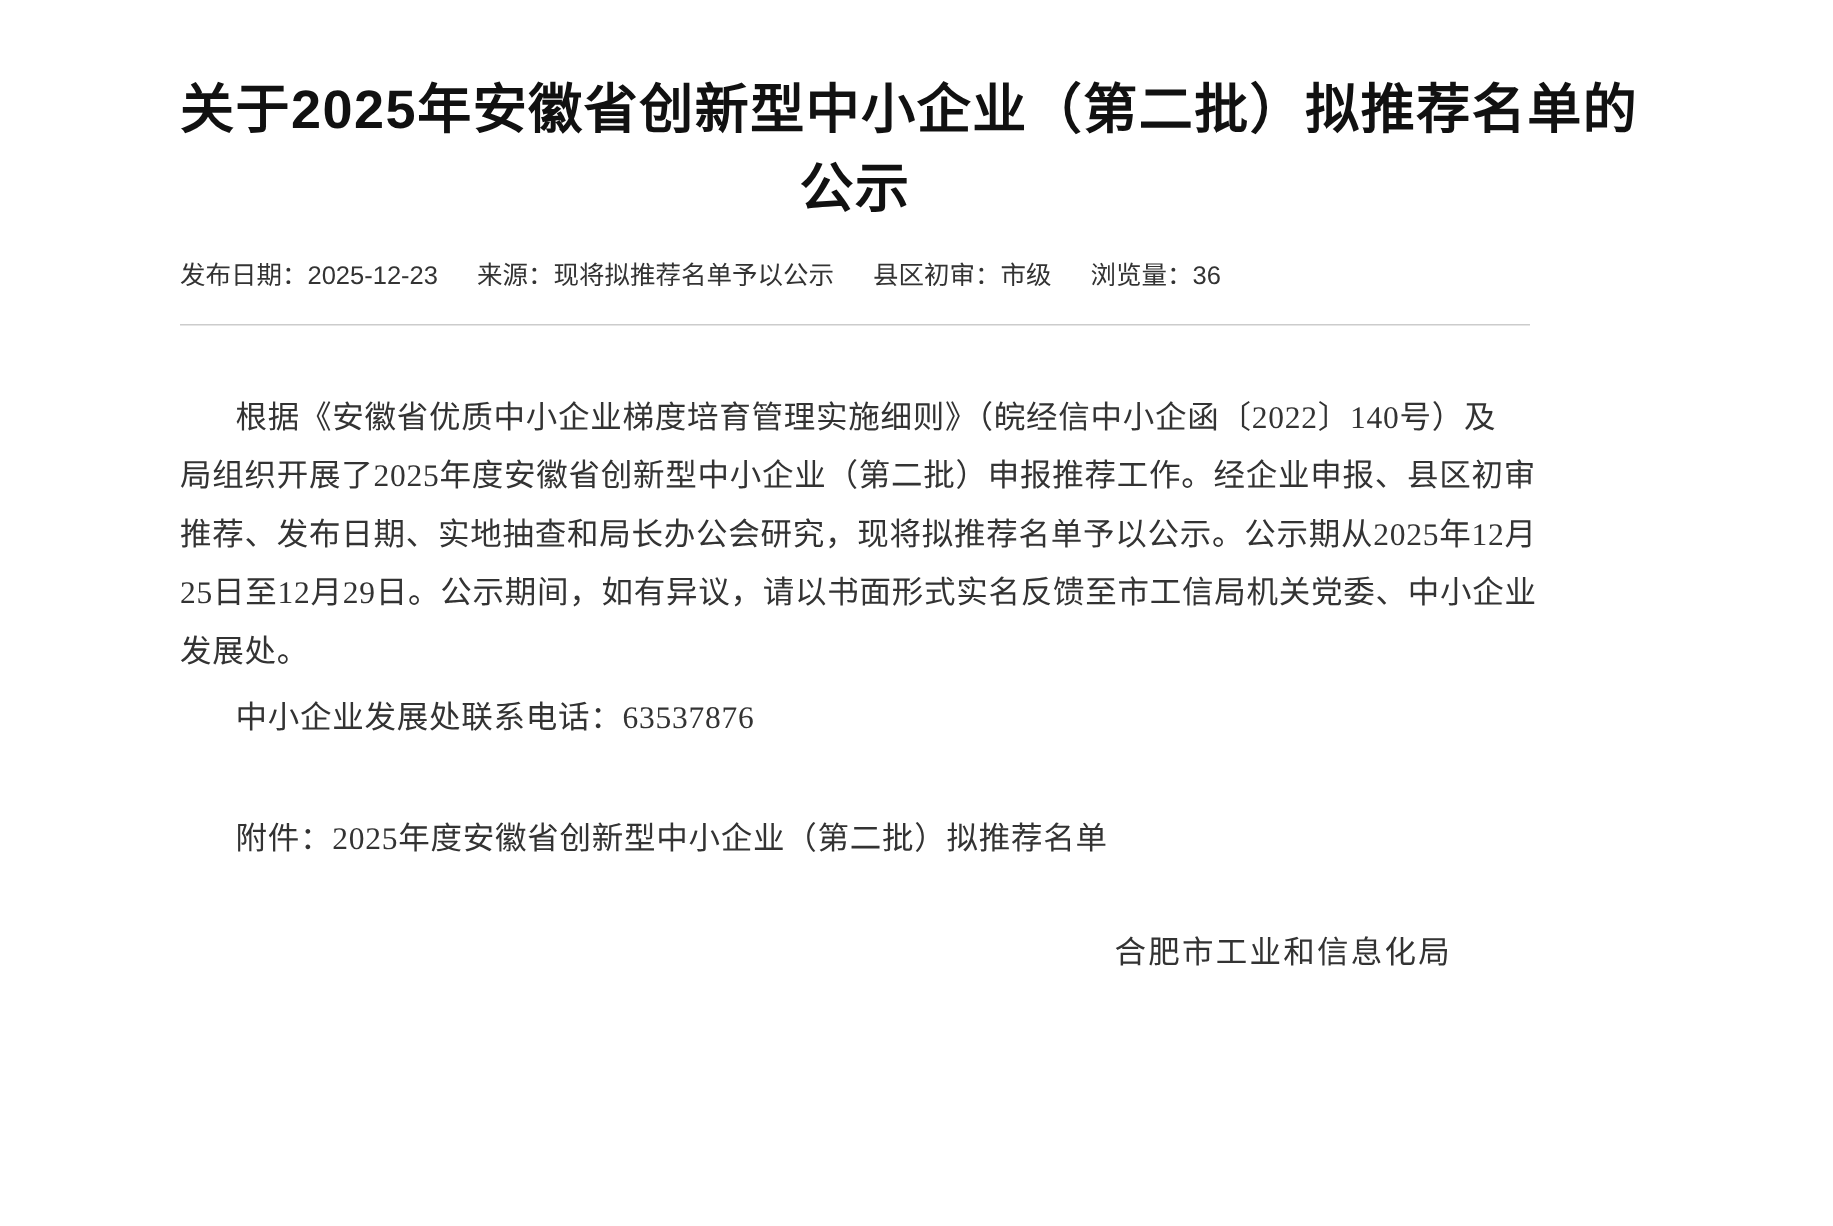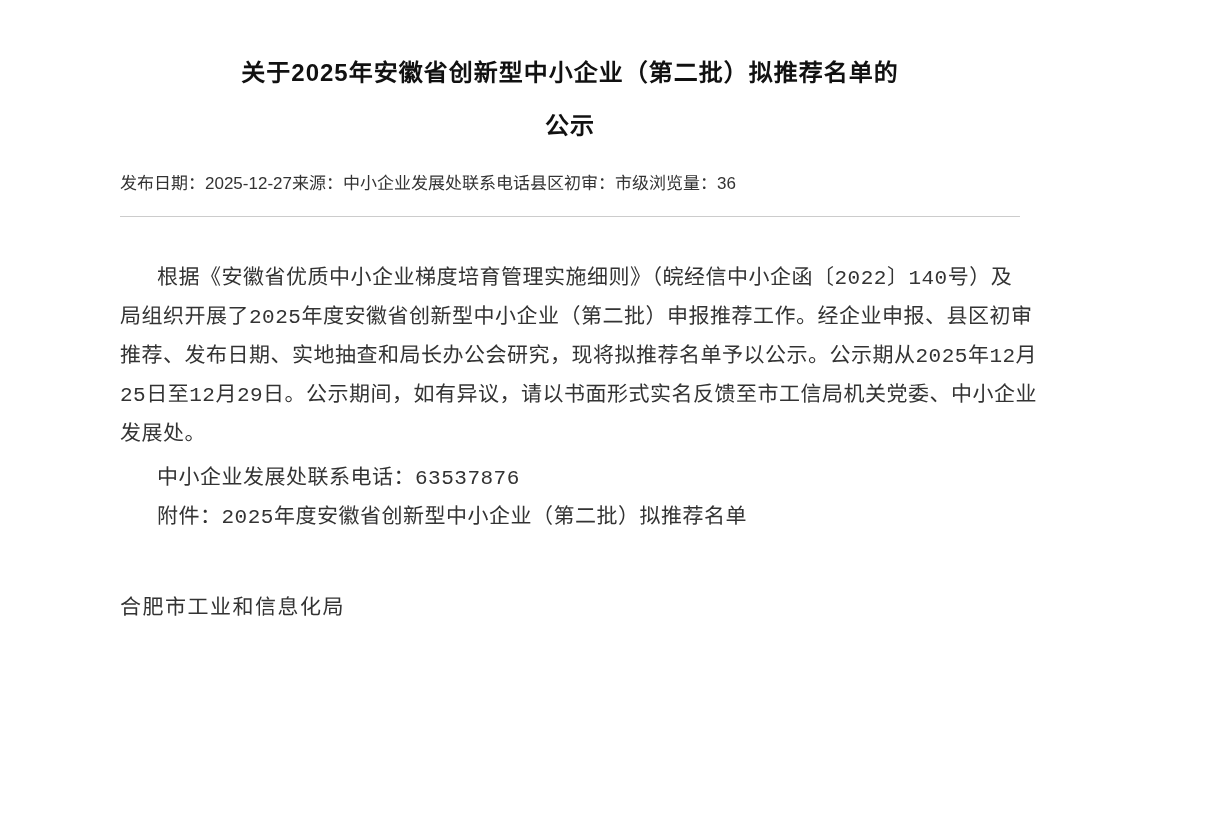--- a/index.html
+++ b/index.html
@@ -10,85 +10,87 @@
   }
   .page {
     width: 900px;
     margin-left: 120px;
     padding-top: 46px;
   }
   
   .title {
     text-align: center;
     color: #111111;
-    font-size: 24px;
+    font-size: 36px;
     font-weight: bold;
     line-height: 53px;
     letter-spacing: 1px;
   }
   .title .title-line {
     white-space: nowrap;
   }
   
   .meta-row {
     margin-top: 18px;
     display: flex;
     align-items: center;
+    gap: 26px;
     font-size: 17px;
     line-height: 28px;
     color: #333333;
     padding-bottom: 18px;
     border-bottom: 1px solid #cccccc;
     white-space: nowrap;
   }
   .meta-item { display: inline-flex; }
   
   .article-body {
     margin-top: 42px;
-    font-family: Liberation Mono, monospace;
+    font-family: Liberation Serif, serif;
     font-size: 21px;
     line-height: 39px;
     color: #333333;
     letter-spacing: 0.5px;
   }
   .body-line { white-space: nowrap; }
   .indent { text-indent: 37px; }
   .contacts { margin-top: 5px; }
-  .attachment-wrap { }
+  .attachment-wrap { margin-top: 42px; }
   .attachment-link {
     color: #333333;
     text-decoration: none;
     cursor: pointer;
   }
   
   .signature-block {
-    margin-top: 52px;
+    margin-top: 37px;
+    text-align: right;
     padding-right: 52px;
   }
   .signature-line { white-space: nowrap; letter-spacing: 1.5px; }
   .page-bottom-spacer { height: 40px; }
 </style>
 </head>
 <body>
 
 <div class="page">
 
   <h1 class="title">
     <div class="title-line">关于2025年安徽省创新型中小企业（第二批）拟推荐名单的</div>
     <div class="title-line">公示</div>
   </h1>
 
   <div class="meta-row">
     <span class="meta-item">
       <span>发布日期：</span>
-      <span>2025-12-27</span>
+      <span>2025-12-23</span>
     </span>
     <span class="meta-item">
       <span>来源：</span>
-      <span>中小企业发展处联系电话</span>
+      <span>现将拟推荐名单予以公示</span>
     </span>
     <span class="meta-item">
       <span>县区初审：</span>
       <span>市级</span>
     </span>
     <span class="meta-item">
       <span>浏览量：</span>
       <span>36</span>
     </span>
   </div>

